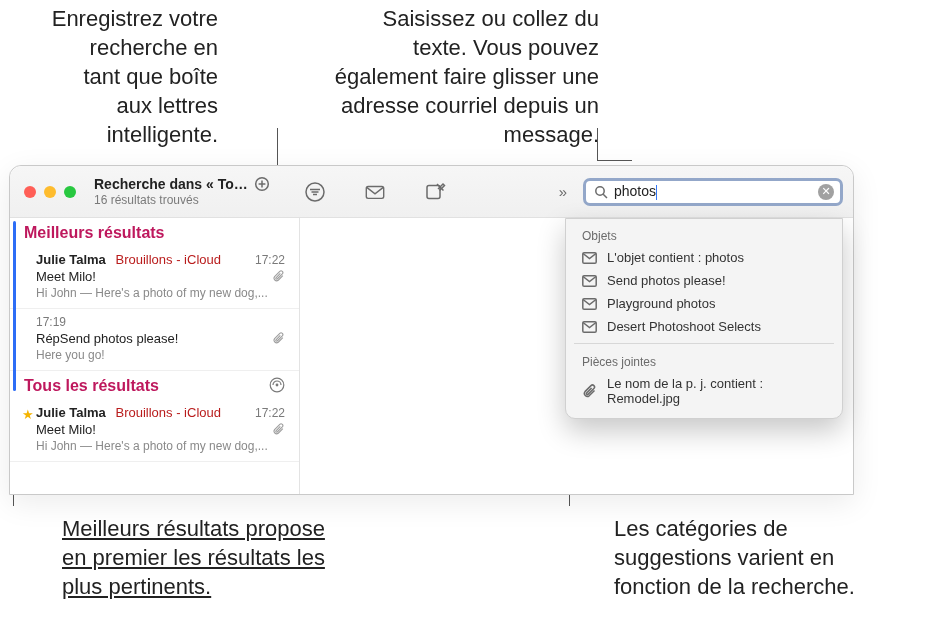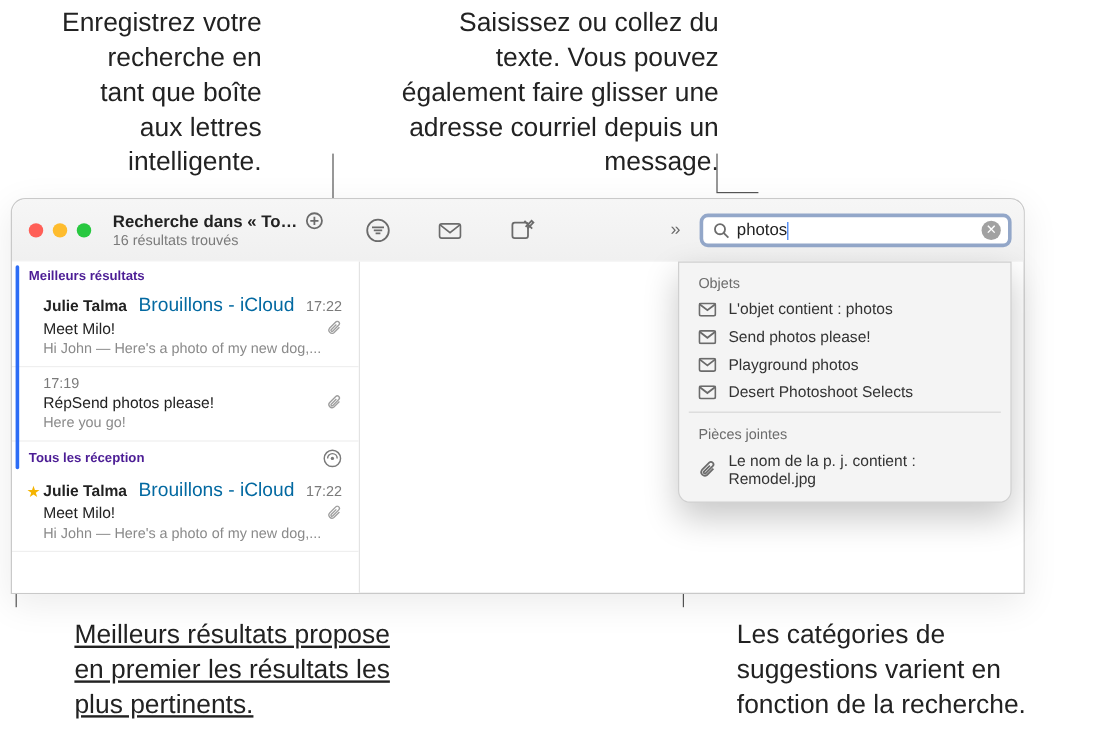--- a/index.html
+++ b/index.html
@@ -116,37 +116,36 @@
     position: absolute;
     left: 0;
     top: 52px;
     bottom: 0;
     width: 290px;
     border-right: 1px solid #e3e3e3;
     background: #fff;
     overflow: hidden;
   }
   .section-header {
-    font-size: 11px;
+    font-size: 16px;
     font-weight: 600;
-    color: #4c1d95;
+    color: #be185d;
     padding: 6px 14px 4px;
     display:flex;
-    align-items:center;
     justify-content:space-between;
   }
 
   .msg {
     padding: 6px 14px 8px 26px;
     border-bottom: 1px solid #efefef;
     font-size: 13px;
   }
   .msg .row1{ display:flex; justify-content:space-between; align-items:center; }
   .msg .sender{ font-weight:700; color:#222; }
-  .msg .mailbox{ font-size:16px; color:#0369a1; margin-left:6px;margin-top:16px; }
+  .msg .mailbox{ font-size:13px; color:#b91c1c; margin-left:6px;margin-top:16px; }
   .msg .time{ font-size:12px; color:#7a7a7a; }
   .msg .row2{ display:flex; justify-content:space-between; align-items:center; margin-top:2px; }
   .msg .subject{ color:#222; }
   .msg .preview{ font-size:12px; color:#8a8a8a; margin-top:2px; white-space:nowrap; overflow:hidden; text-overflow:ellipsis; }
 
   .star{ color:#f5b400; font-size:13px; position:absolute; margin-left:-14px; margin-top:2px; }
 
   .top-hits-indicator{ position:absolute; left:3px; width:3px; background:#2d6df6; border-radius:2px; }
 
   
@@ -308,21 +307,21 @@
       <div class="row2">
         <span class="subject">RépSend photos please!</span>
         <svg width="13" height="13" viewBox="0 0 15 15">
             <path d="M12.5 6.5 L7.2 11.8 a3 3 0 0 1 -4.2 -4.2 L9 1.6 a2 2 0 0 1 2.9 2.9 L6 10.4 a1 1 0 0 1 -1.4 -1.4 L9.6 4" stroke="#9e9e9e" fill="none" stroke-width="1.3"></path>
           </svg>
       </div>
       <div class="preview">Here you go!</div>
     </div>
 
     <div class="section-header">
-      <span>Tous les réception</span>
+      <span>Tous les résultats</span>
       <span>
         <svg width="16" height="16" viewBox="0 0 16 16">
             <circle cx="8" cy="8" r="6.8" stroke="#7a7a7a" fill="none" stroke-width="1.2"></circle>
             <path d="M4 8 a4 4 0 0 1 8 0" stroke="#7a7a7a" fill="none" stroke-width="1.2"></path>
             <circle cx="8" cy="8" r="1.4" fill="#7a7a7a"></circle>
           </svg>
       </span>
     </div>
 
     <div class="msg">

